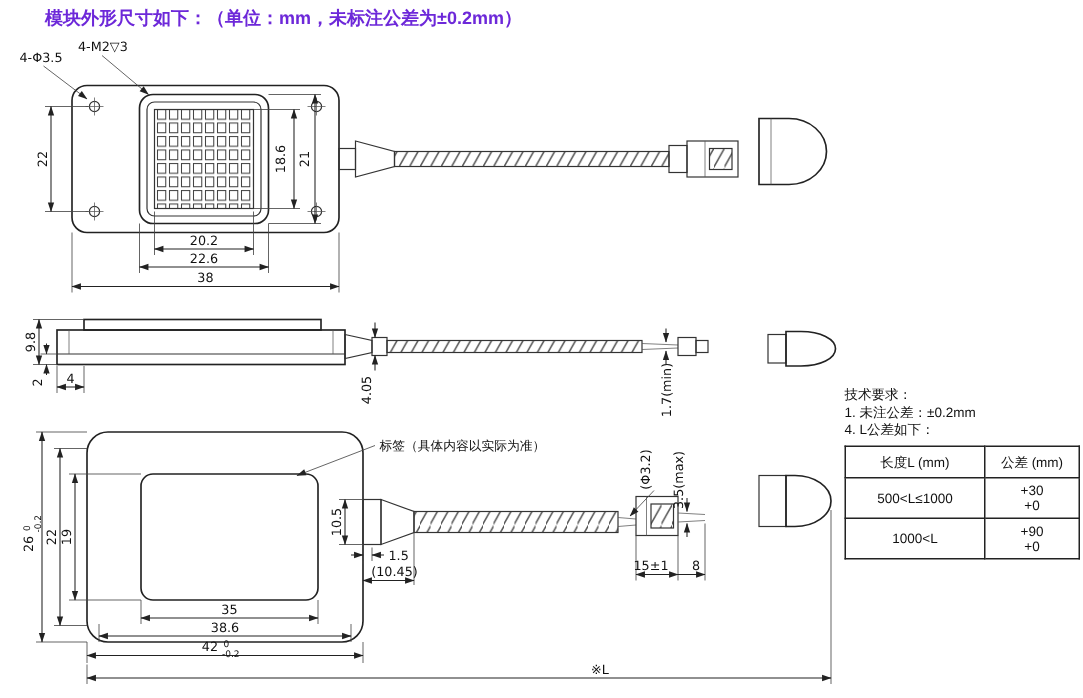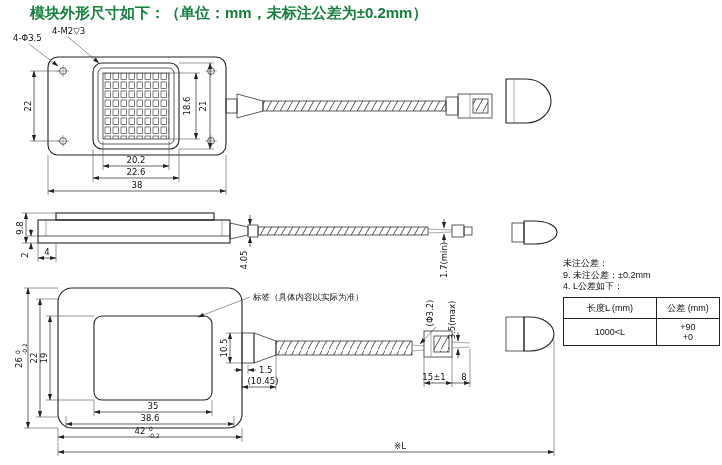--- a/index.html
+++ b/index.html
@@ -1,18 +1,18 @@
 <!DOCTYPE html>
 <html><head>
 <meta charset="utf-8">
 <style>
   html,body{margin:0;padding:0;background:#fff;}
   .canvas{position:relative;width:722px;height:465px;background:#fff;overflow:hidden;
           font-family:"Liberation Sans","DejaVu Sans",sans-serif;}
-  .title{position:absolute;left:30px;top:4px;font-size:15px;font-weight:bold;color:#15803d;}
+  .title{position:absolute;left:30px;top:4px;font-size:12px;font-weight:bold;color:#6d28d9;}
   svg{position:absolute;left:0;top:0;}
   svg text{font-family:"DejaVu Sans","Liberation Sans",sans-serif;fill:#111;}
   .ol{fill:none;stroke:#222;stroke-width:1.1;}
   .thin{fill:none;stroke:#333;stroke-width:0.8;}
   .hair{stroke:#555;stroke-width:0.5;}
   .pfill{stroke:#333;stroke-width:0.8;}
   .dim{stroke:#222;stroke-width:0.7;fill:none;}
   .ext{stroke:#444;stroke-width:0.55;fill:none;}
   .dtxt{font-size:8.5px;text-anchor:middle;}
   .stxt{font-size:8.5px;text-anchor:start;}
@@ -293,35 +293,42 @@
       <g>
         <line x1="58" y1="443" x2="58" y2="456" class="ext"></line>
         <line x1="554" y1="340" x2="554" y2="456" class="ext"></line>
         <line x1="58" y1="452" x2="554" y2="452" class="dim" marker-start="url(#arr)" marker-end="url(#arr)"></line>
         <text x="400" y="449" class="dtxt">※L</text>
       </g>
     </g>
   </svg>
 
   <div class="technotes">
-    <div>未注公差：</div>
-    <div>9. 未注公差：±0.2mm</div>
+    <div>技术要求：</div>
+    <div>1. 未注公差：±0.2mm</div>
     <div>4. L公差如下：</div>
   </div>
 
   <div class="toltable">
     <table>
       <thead>
         <tr>
           <th>长度L (mm)</th>
           <th>公差 (mm)</th>
         </tr>
       </thead>
       <tbody>
         <tr>
+          <td class="range">500&lt;L≤1000</td>
+          <td class="tol">
+            <div>+30</div>
+            <div>+0</div>
+          </td>
+        </tr>
+        <tr>
           <td class="range">1000&lt;L</td>
           <td class="tol">
             <div>+90</div>
             <div>+0</div>
           </td>
         </tr>
       </tbody>
     </table>
   </div>
 

